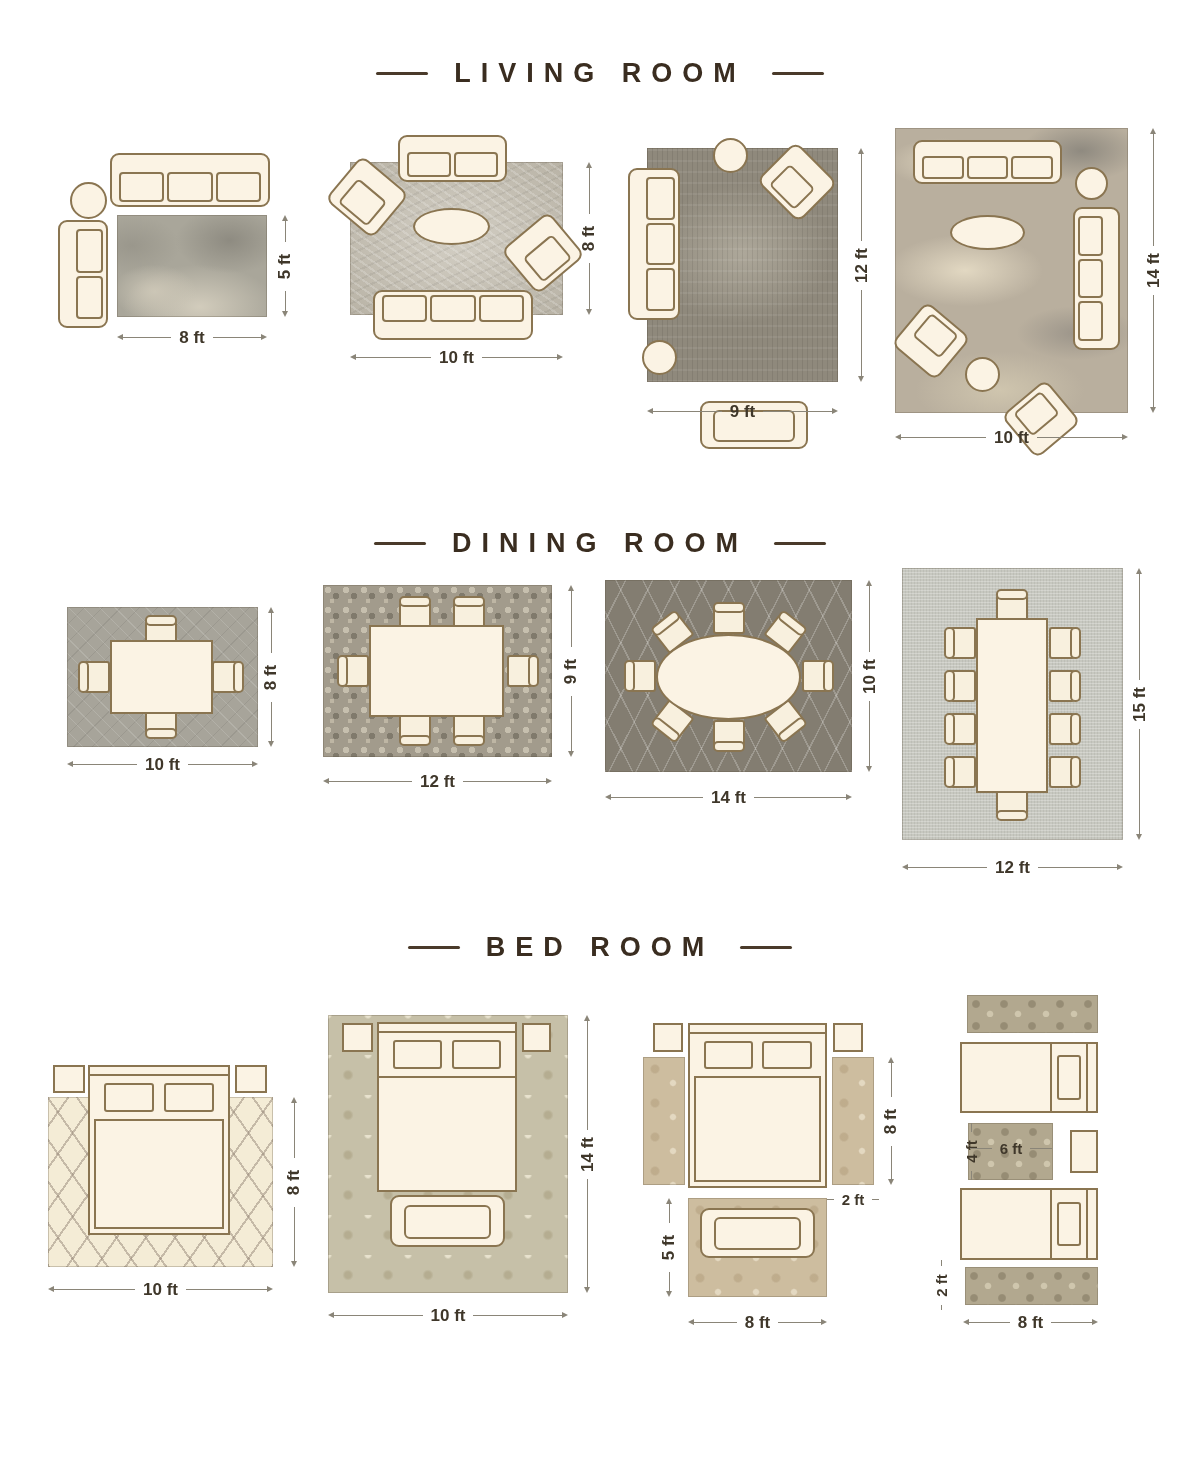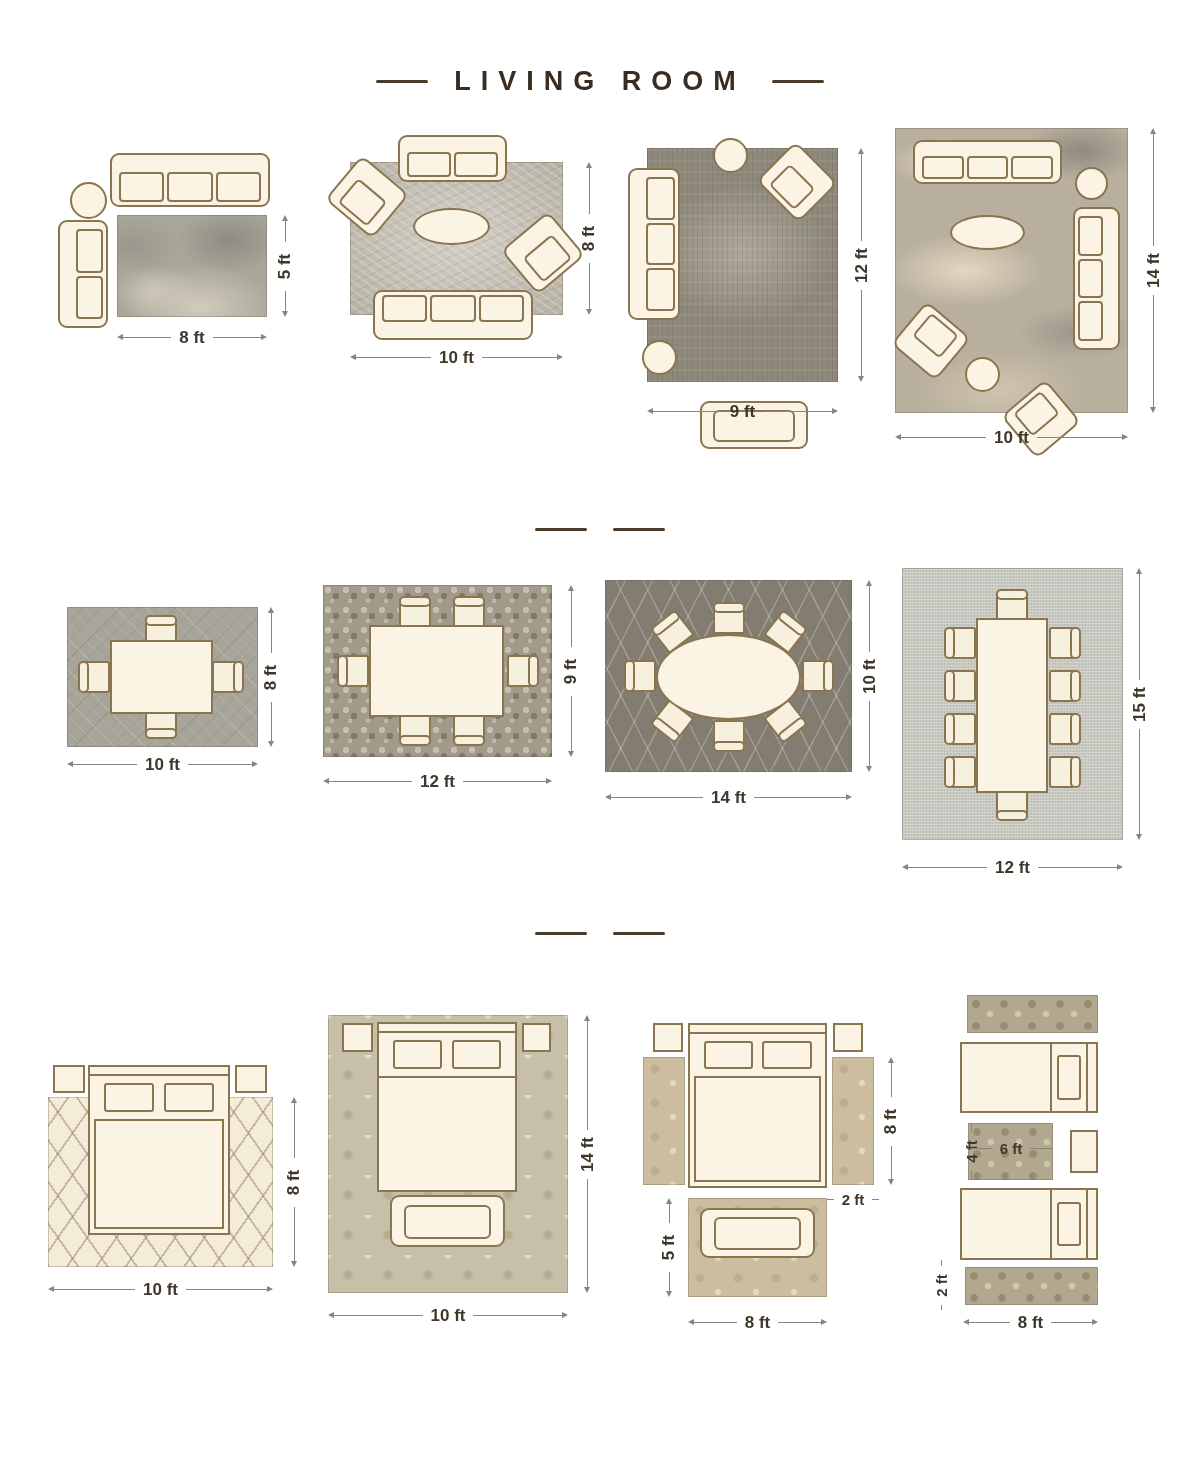--- a/index.html
+++ b/index.html
@@ -129,21 +129,21 @@
   .al{border-top:3px solid transparent;border-bottom:3px solid transparent;border-right:6px solid #8a8578;}
   .ar{border-top:3px solid transparent;border-bottom:3px solid transparent;border-left:6px solid #8a8578;}
   .au{border-left:3px solid transparent;border-right:3px solid transparent;border-bottom:6px solid #8a8578;}
   .ad{border-left:3px solid transparent;border-right:3px solid transparent;border-top:6px solid #8a8578;}
 </style>
 </head>
 <body>
 
 <div id="canvas">
 
-  <div class="section-title" style="top:66px;">
+  <div class="section-title" style="top:58px;">
     <span class="title-dash"></span>
     <span class="title-text">LIVING ROOM</span>
     <span class="title-dash"></span>
   </div>
 
   <div class="layout" style="left:50px;top:130px;width:260px;height:240px;">
     <div class="rug p-concrete" style="left:67px;top:85px;width:150px;height:102px;"></div>
     <div class="furn sh" style="left:60px;top:23px;width:160px;height:54px;">
       <div class="sb"></div>
       <div class="sseats">
@@ -288,20 +288,21 @@
       <span class="ah al"></span>
         <span class="dline"></span>
       <span class="dlab">10 ft</span>
       <span class="dline"></span>
         <span class="ah ar"></span>
     </div>
   </div>
 
   <div class="section-title" style="top:528px;">
     <span class="title-dash"></span>
+    <span class="title-text">DINING ROOM</span>
     <span class="title-dash"></span>
   </div>
 
   <div class="layout" style="left:60px;top:595px;width:235px;height:190px;">
     <div class="rug p-crosshatch" style="left:7px;top:12px;width:191px;height:140px;"></div>
     <div class="furn chair chair-n" style="left:85px;top:26px;width:32px;height:26px;"></div>
     <div class="furn chair chair-s" style="left:85px;top:112px;width:32px;height:26px;"></div>
     <div class="furn chair chair-w" style="left:24px;top:66px;width:26px;height:32px;"></div>
     <div class="furn chair chair-e" style="left:152px;top:66px;width:26px;height:32px;"></div>
     <div class="furn" style="left:50px;top:45px;width:103px;height:74px;"></div>
@@ -397,20 +398,21 @@
       <span class="ah al"></span>
         <span class="dline"></span>
       <span class="dlab">12 ft</span>
       <span class="dline"></span>
         <span class="ah ar"></span>
     </div>
   </div>
 
   <div class="section-title" style="top:932px;">
     <span class="title-dash"></span>
+    <span class="title-text">BED ROOM</span>
     <span class="title-dash"></span>
   </div>
 
   <div class="layout" style="left:40px;top:1060px;width:270px;height:245px;">
     <div class="rug p-trellis" style="left:8px;top:37px;width:225px;height:170px;"></div>
     <div class="furn" style="left:13px;top:5px;width:32px;height:28px;"></div>
     <div class="furn" style="left:195px;top:5px;width:32px;height:28px;"></div>
     <div class="furn bed" style="left:48px;top:5px;width:142px;height:170px;">
       <div class="bhead"></div>
       <div class="bpillows">

